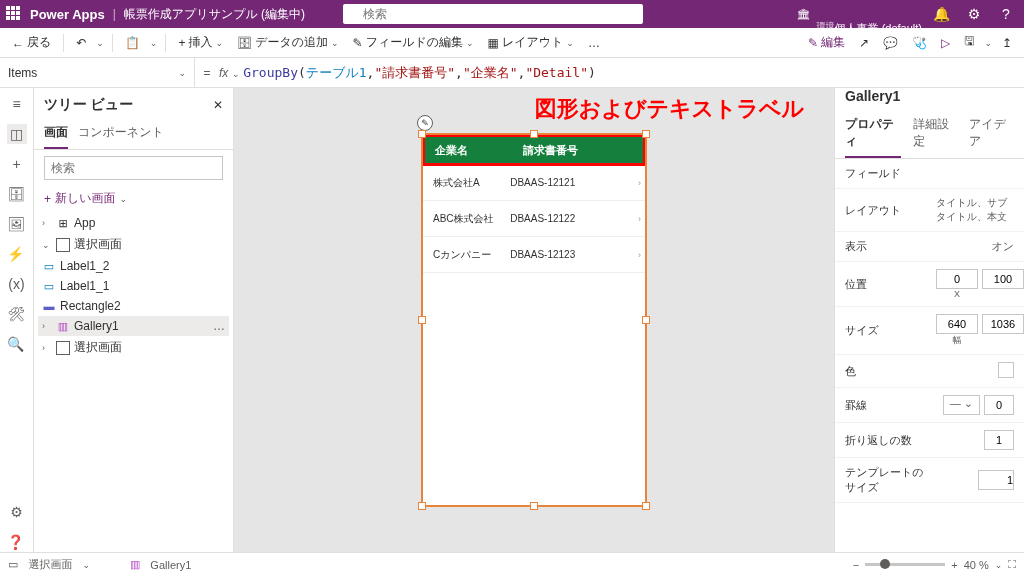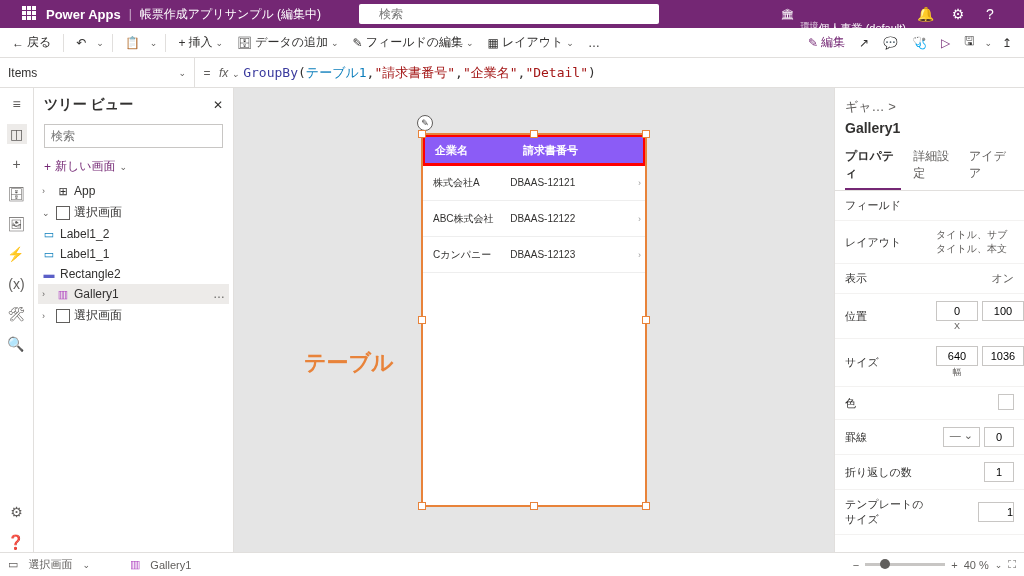--- a/index.html
+++ b/index.html
@@ -1,17 +1,17 @@
 <!DOCTYPE html>
 <html><head>
 <meta charset="utf-8">
 <style>
 * { box-sizing: border-box; margin: 0; padding: 0; }
 body { font-family: "Segoe UI", Meiryo, sans-serif; font-size: 12px; color: #323130; background: #faf9f8; overflow: hidden; width: 1024px; height: 576px; }
-.topbar { height: 28px; background: #742774; color: #fff; display: flex; align-items: center; padding: 0 22px; gap: 8px; }
+.topbar { height: 28px; background: #742774; color: #fff; display: flex; align-items: center; padding: 0 6px; gap: 8px; }
 .topbar .waffle { width: 16px; height: 16px; display: grid; grid-template-columns: repeat(3,4px); grid-template-rows: repeat(3,4px); gap: 1px; }
 .topbar .waffle span { background: #fff; }
 .topbar .appname { font-weight: 600; font-size: 13px; }
 .topbar .sep { opacity: .6; }
 .topbar .search { flex: 0 0 300px; margin-left: 30px; }
 .topbar .search input { width: 100%; height: 20px; border: none; border-radius: 2px; padding: 0 20px; font-size: 12px; background: #fff; }
 .topbar .envwrap { margin-left: auto; display: flex; align-items: center; gap: 6px; font-size: 11px; }
 .topbar .envwrap .col { display: flex; flex-direction: row; line-height: 1.1; margin-top: 29px; }
 .topbar .icobtn { width: 24px; text-align: center; cursor: pointer; font-size: 14px; }
 .cmdbar { height: 30px; background: #fff; border-bottom: 1px solid #e1dfdd; display: flex; align-items: center; padding: 0 8px; gap: 6px; font-size: 12px; color: #323130; }
@@ -50,21 +50,21 @@
 .ic-rect { color:#5b5fc7;}
 .ic-gallery{ color:#b146c2;}
 .ind1{padding-left:14px;} .ind2{padding-left:28px;}
 .treepane .node .dots{margin-left:auto;color:#605e5c;}
 .canvas { flex: 1; background: #e5e5e5; position: relative; overflow: hidden; display:flex; align-items:center; justify-content:center;}
 .phone { width: 222px; height: 370px; background: #fff; position: relative; }
 .phone.sel { outline: 2px solid #e8833a; }
 .handle { position:absolute; width:8px; height:8px; background:#fff; border:1px solid #e8833a;}
 .h-tl{top:-5px;left:-5px;} .h-tr{top:-5px;right:-5px;} .h-bl{bottom:-5px;left:-5px;} .h-br{bottom:-5px;right:-5px;}
 .h-t{top:-5px;left:calc(50% - 4px);} .h-b{bottom:-5px;left:calc(50% - 4px);} .h-l{left:-5px;top:calc(50% - 4px);} .h-r{right:-5px;top:calc(50% - 4px);}
-.phone .hdr { height: 30px; background: #8b5cf6; color: #fff; display: flex; align-items: center; font-size: 11px; font-weight: 600; outline:3px solid #ff0000; outline-offset:-2px;}
+.phone .hdr { height: 30px; background: #15803d; color: #fff; display: flex; align-items: center; font-size: 11px; font-weight: 600; outline:3px solid #ff0000; outline-offset:-2px;}
 .phone .hdr .c1{flex:0 0 45%; padding-left:12px;} .phone .hdr .c2{flex:1;}
 .phone .row { height: 36px; display: flex; align-items: center; font-size: 10px; border-bottom: 1px solid #eee; padding-right:4px;}
 .phone .row .c1{flex:0 0 40%; padding-left:10px;} .phone .row .c2{flex:1;} .phone .row .chev{color:#999;font-size:9px;}
 .phone .selbadge{position:absolute;top:-20px;left:-6px;width:16px;height:16px;border:1px solid #605e5c;border-radius:50%;background:#fff;display:flex;align-items:center;justify-content:center;font-size:9px;}
 .anno { position:absolute; color:#ff0000; font-weight:700; font-size:22px; font-family: Meiryo, sans-serif; pointer-events:none;}
 .anno2 { position:absolute; color:#e8833a; font-weight:700; font-size:22px; font-family: Meiryo, sans-serif; pointer-events:none;}
 .proppane { width: 190px; background: #fff; border-left: 1px solid #e1dfdd; display:flex; flex-direction:column; overflow:hidden;}
 .proppane .pn { padding: 10px 10px 4px; font-size: 13px; font-weight: 400; color:#605e5c;}
 .proppane .pn2 { padding: 0 10px 6px; font-size: 14px; font-weight:600;}
 .proppane .ptabs { display:flex; border-bottom:1px solid #e1dfdd; padding:0 10px; gap:12px;}
@@ -165,20 +165,24 @@
     <div class="gap"></div>
     <div class="rb">⚙</div>
     <div class="rb">❓</div>
   </div>
 
   <div class="treepane">
     <div class="thead">
       <h3>ツリー ビュー</h3>
       <span style="cursor:pointer;">✕</span>
     </div>
+    <div class="tabs">
+      <div class="tab active">画面</div>
+      <div class="tab">コンポーネント</div>
+    </div>
     <div class="tsearch"><input placeholder="検索" style=""></div>
     <div class="newscr">+ <span>新しい画面</span> <span class="caret">⌄</span></div>
     <div class="tree">
       <div class="node">
           <span class="tw">›</span>
           <span class="ic">⊞</span>
           <span>App</span>
         </div>
       <div class="node">
           <span class="tw">⌄</span>
@@ -205,21 +209,21 @@
         </div>
       <div class="node">
           <span class="tw">›</span>
           <span class="ic ic-screen"></span>
           <span>選択画面</span>
         </div>
     </div>
   </div>
 
   <div class="canvas">
-    <div class="anno2" style="top:260px; left:70px;">テーブル</div>
+    <div class="anno" style="top:6px; right:30px;">図形およびテキストラベル</div>
     <div class="phone sel">
       <div class="selbadge">✎</div>
       <div class="handle h-tl"></div>
         <div class="handle h-tr"></div>
         <div class="handle h-bl"></div>
         <div class="handle h-br"></div>
       <div class="handle h-t"></div>
         <div class="handle h-b"></div>
         <div class="handle h-l"></div>
         <div class="handle h-r"></div>
@@ -239,21 +243,20 @@
         </div>
       <div class="row">
           <div class="c1">Cカンパニー</div>
           <div class="c2">DBAAS-12123</div>
           <div class="chev">›</div>
         </div>
     </div>
   </div>
 
   <div class="proppane">
-    <div class="pn"><span>ギャ…</span> &gt;</div>
     <div class="pn2">Gallery1</div>
     <div class="ptabs">
       <div class="pt active">プロパティ</div>
       <div class="pt">詳細設定</div>
       <div class="pt">アイデア</div>
     </div>
     <div class="plist">
       <div class="prow">
           <div class="pl">フィールド</div>
           <div class="pv"></div>

